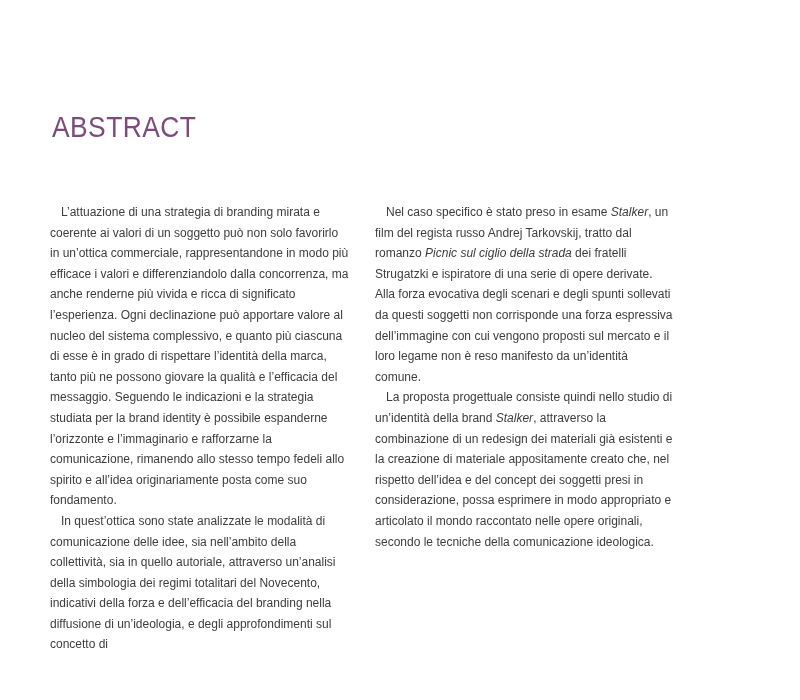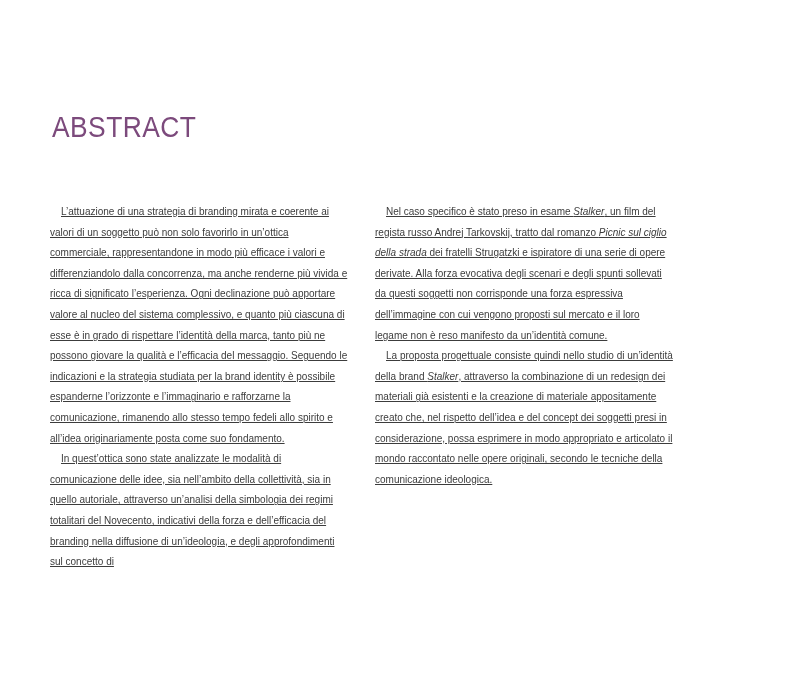--- a/index.html
+++ b/index.html
@@ -37,26 +37,25 @@
     position: absolute;
     top: 202px;
     left: 50px;
     right: 46px;
     display: flex;
     gap: 26px;
   }
 
   .col {
     flex: 1;
-    font-size: 10px;
+    font-size: 12px;
     line-height: 20.6px;
     color: #3c3c3c;
     text-align: left;
     hyphens: auto;
-    text-decoration: underline;
     -webkit-hyphens: auto;
   }
 
   .col p {
     margin: 0;
   }
 
   .col p.indent {
     text-indent: 11px;
   }

